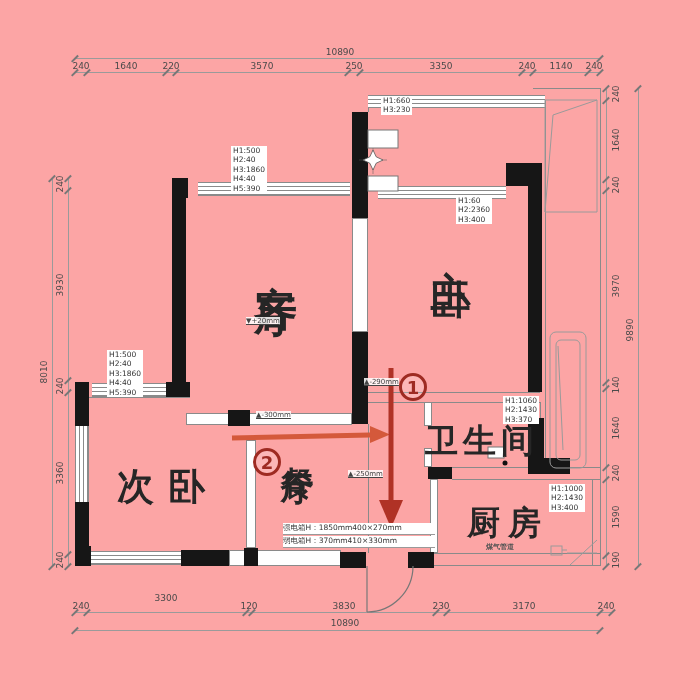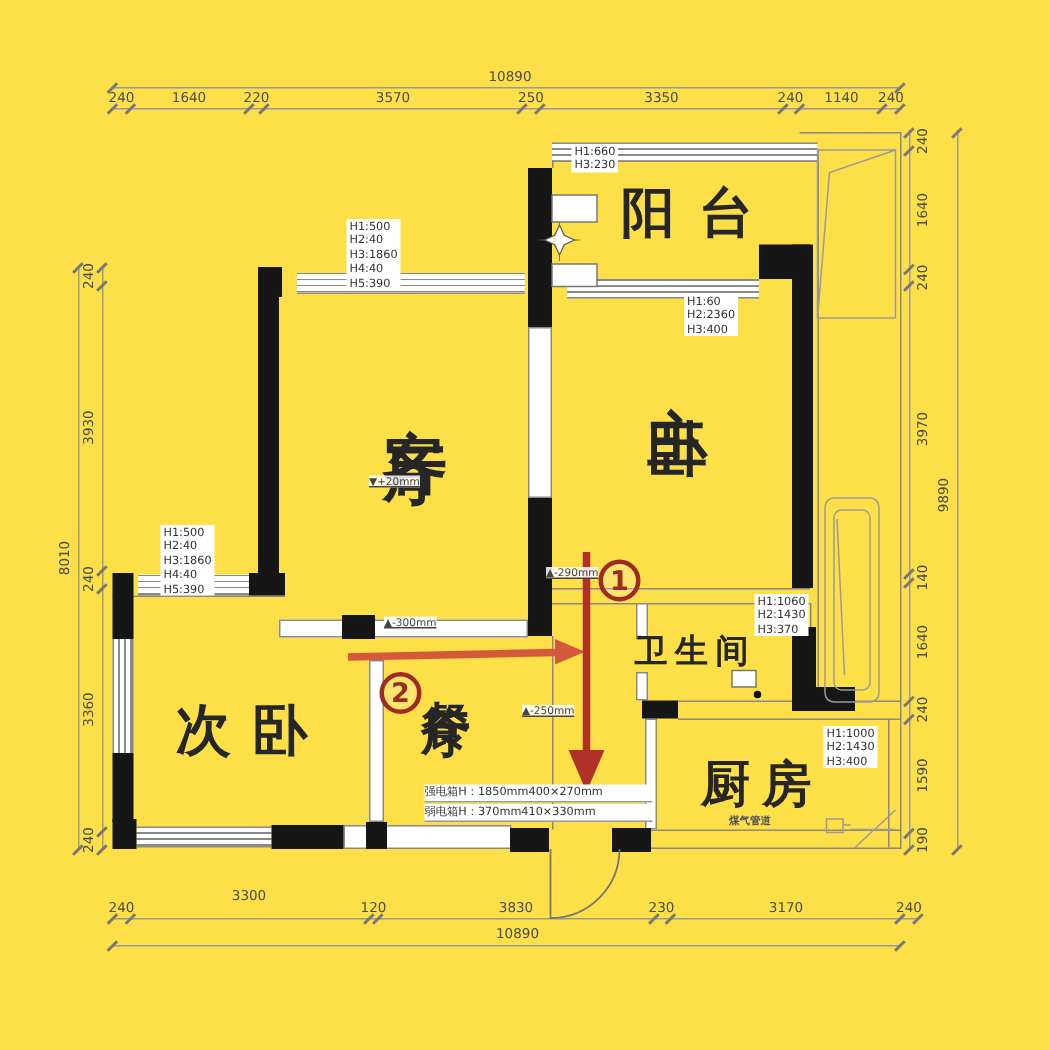--- a/index.html
+++ b/index.html
@@ -1,16 +1,16 @@
 <!DOCTYPE html>
 <html><head>
 <meta charset="utf-8">
 <style>
   html,body{margin:0;padding:0;background:#ffffff;}
-  .sheet{position:relative;width:700px;height:700px;background:#fde047;
+  .sheet{position:relative;width:700px;height:700px;background:#fca5a5;
          font-family:"DejaVu Sans",sans-serif;overflow:hidden;}
   
   .rail{position:absolute;background:#9a9a9a;}
   .tick{position:absolute;width:1.5px;height:9px;background:#777;transform:rotate(45deg);}
   .dim{position:absolute;font-size:9px;color:#4a4a4a;white-space:nowrap;transform:translate(-50%,0);}
   .dimv{position:absolute;font-size:9px;color:#4a4a4a;white-space:nowrap;transform:translate(-50%,-50%) rotate(-90deg);}
   
   .wall{position:absolute;background:#161616;}
   .wallo{position:absolute;background:#ffffff;border:1px solid #8a8a8a;box-sizing:border-box;}
   .line{position:absolute;background:#8a8a8a;}
@@ -168,26 +168,25 @@
     <g>
       <line x1="232" y1="438" x2="370" y2="435" stroke="#d4593b" stroke-width="5"></line>
       <polygon points="370,426 390,434.5 370,443" fill="#d4593b"></polygon>
     </g>
     <g>
       <line x1="391" y1="368" x2="391" y2="504" stroke="#b03226" stroke-width="5"></line>
       <polygon points="379,500 403,500 391,528" fill="#b03226"></polygon>
     </g>
   </svg>
 
-  <div class="room" style="left:404px;top:122px;width:124px;text-align:center;font-size:36px;letter-spacing:16px">阳台</div>
   <div class="room room-v" style="left:251px;top:250px;font-size:43px;letter-spacing:14px">客厅</div>
   <div class="room room-v" style="left:428px;top:238px;font-size:40px;letter-spacing:10px">主卧</div>
   <div class="room" style="left:108px;top:466px;width:120px;text-align:center;font-size:37px;letter-spacing:14px">次卧</div>
   <div class="room room-v" style="left:278px;top:440px;font-size:33px;letter-spacing:8px">餐厅</div>
-  <div class="room" style="left:423px;top:422px;width:116px;text-align:left;font-size:22px;letter-spacing:5px">卫生间</div>
+  <div class="room" style="left:423px;top:422px;width:116px;text-align:right;font-size:33px;letter-spacing:5px">卫生间</div>
   <div class="room" style="left:453px;top:504px;width:96px;text-align:right;font-size:33px;letter-spacing:8px">厨房</div>
 
   <div class="ann" style="left:231px;top:146px">H1:500
 H2:40
 H3:1860
 H4:40
 H5:390</div>
   <div class="ann" style="left:107px;top:350px">H1:500
 H2:40
 H3:1860

